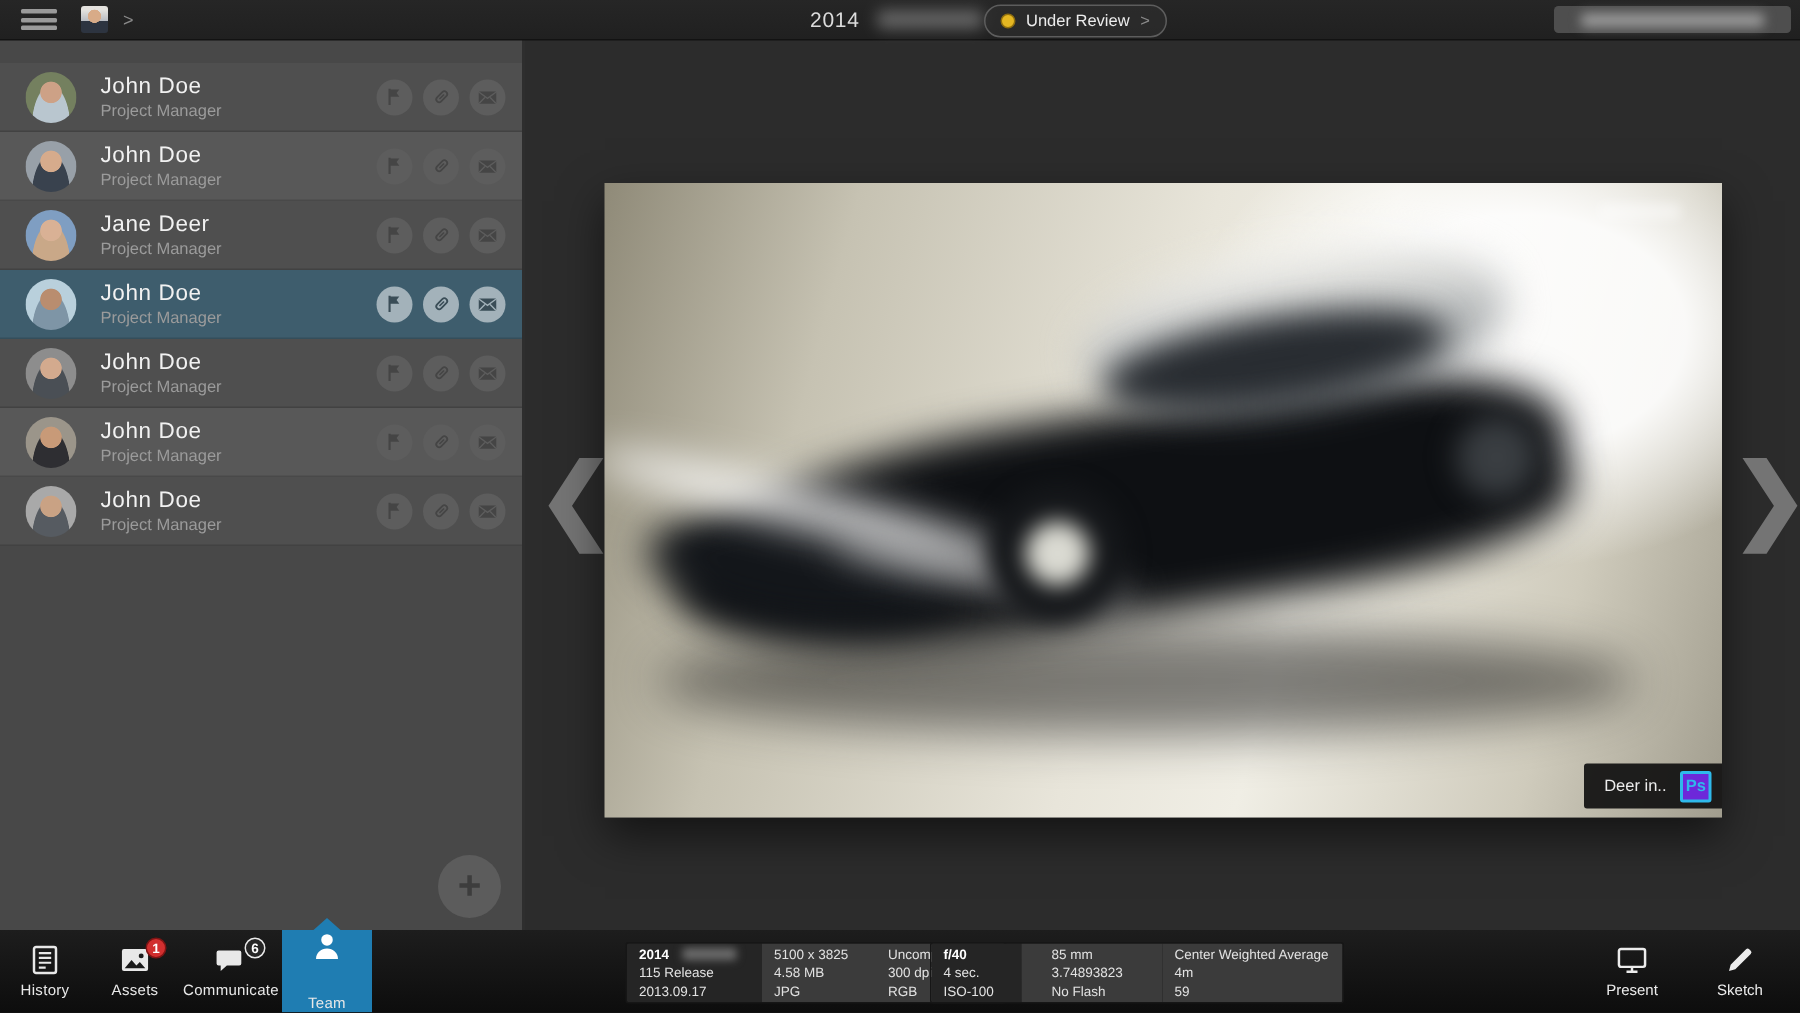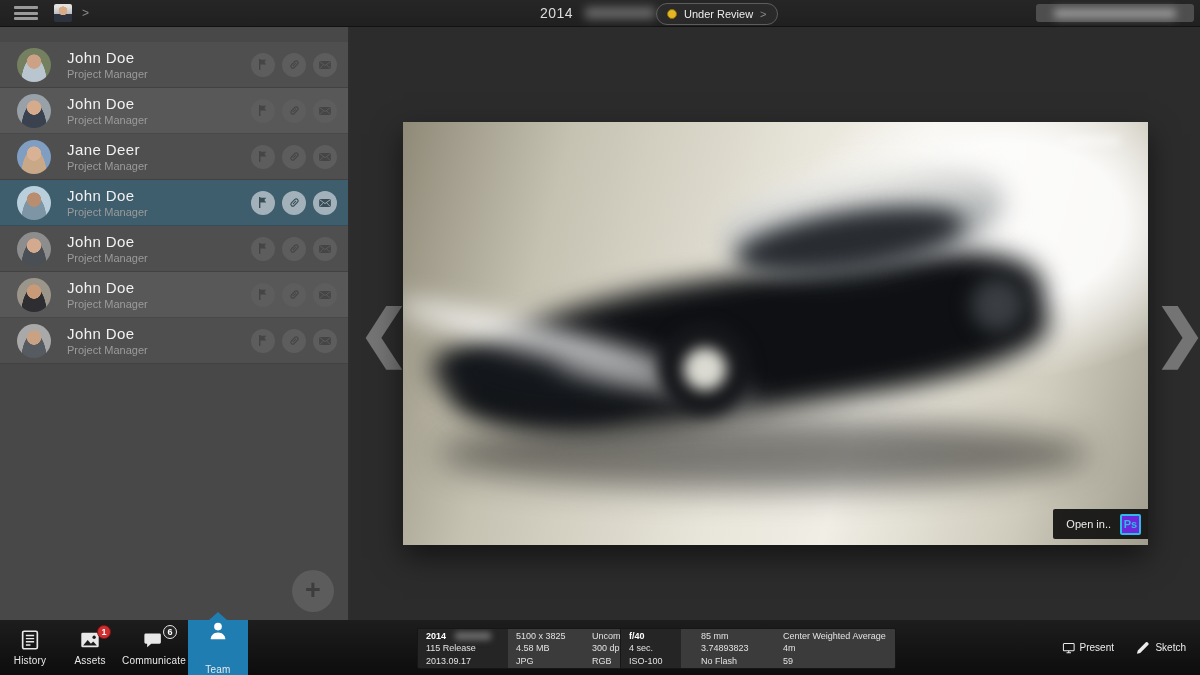--- a/index.html
+++ b/index.html
@@ -114,21 +114,21 @@
   .meta-2{left:620px;}
   .mcol{display:flex;flex-direction:column;justify-content:center;padding:0 8px;background:#3b3b3b;}
   .mcol.dark{background:#252525;}
   .mrow{font-size:9px;line-height:12.5px;color:#e2e2e2;white-space:nowrap;display:flex;align-items:center;}
   .mcol.dark .mrow:first-child{font-weight:700;color:#fff;}
   .meta-redact{display:inline-block;width:36px;height:8px;background:#6d6d6d;border-radius:2px;filter:blur(3px);margin-left:9px;}
   .m1c1{width:74px;} .m1c2{width:60px;} .m1c3{width:70px;}
   .m2c1{width:44px;} .m2c2{width:66px;padding-left:20px;} .m2c3{width:104px;}
 
   .tools{position:absolute;right:14px;top:0;height:55px;display:flex;gap:20px;}
-  .tool{width:52px;display:flex;flex-direction:row;align-items:center;justify-content:center;gap:4px;
+  .tool{width:52px;display:flex;flex-direction:column;align-items:center;justify-content:center;gap:4px;
         color:#ececec;cursor:pointer;}
   .tool .t-label{font-size:10px;}
 </style>
 </head>
 <body>
 
 <div class="app">
 
   <div class="topbar">
     <div class="hamburger">
@@ -378,21 +378,21 @@
       <i class="p-body"></i>
       <i class="p-cabin"></i>
       <i class="p-glass"></i>
       <i class="p-nose"></i>
       <i class="p-streak1"></i>
       <i class="p-streak2"></i>
       <i class="p-wheel"></i>
       <i class="p-wheel2"></i>
       <i class="p-mark"></i>
       <div class="open-in">
-        <span class="open-in-label">Open in..</span>
+        <span class="open-in-label">Deer in..</span>
         <span class="ps-badge">Ps</span>
       </div>
     </div>
 
     <div class="nav-arrow nav-next">❯</div>
   </div>
 
   <div class="bottombar">
     <div class="tabs">
 

